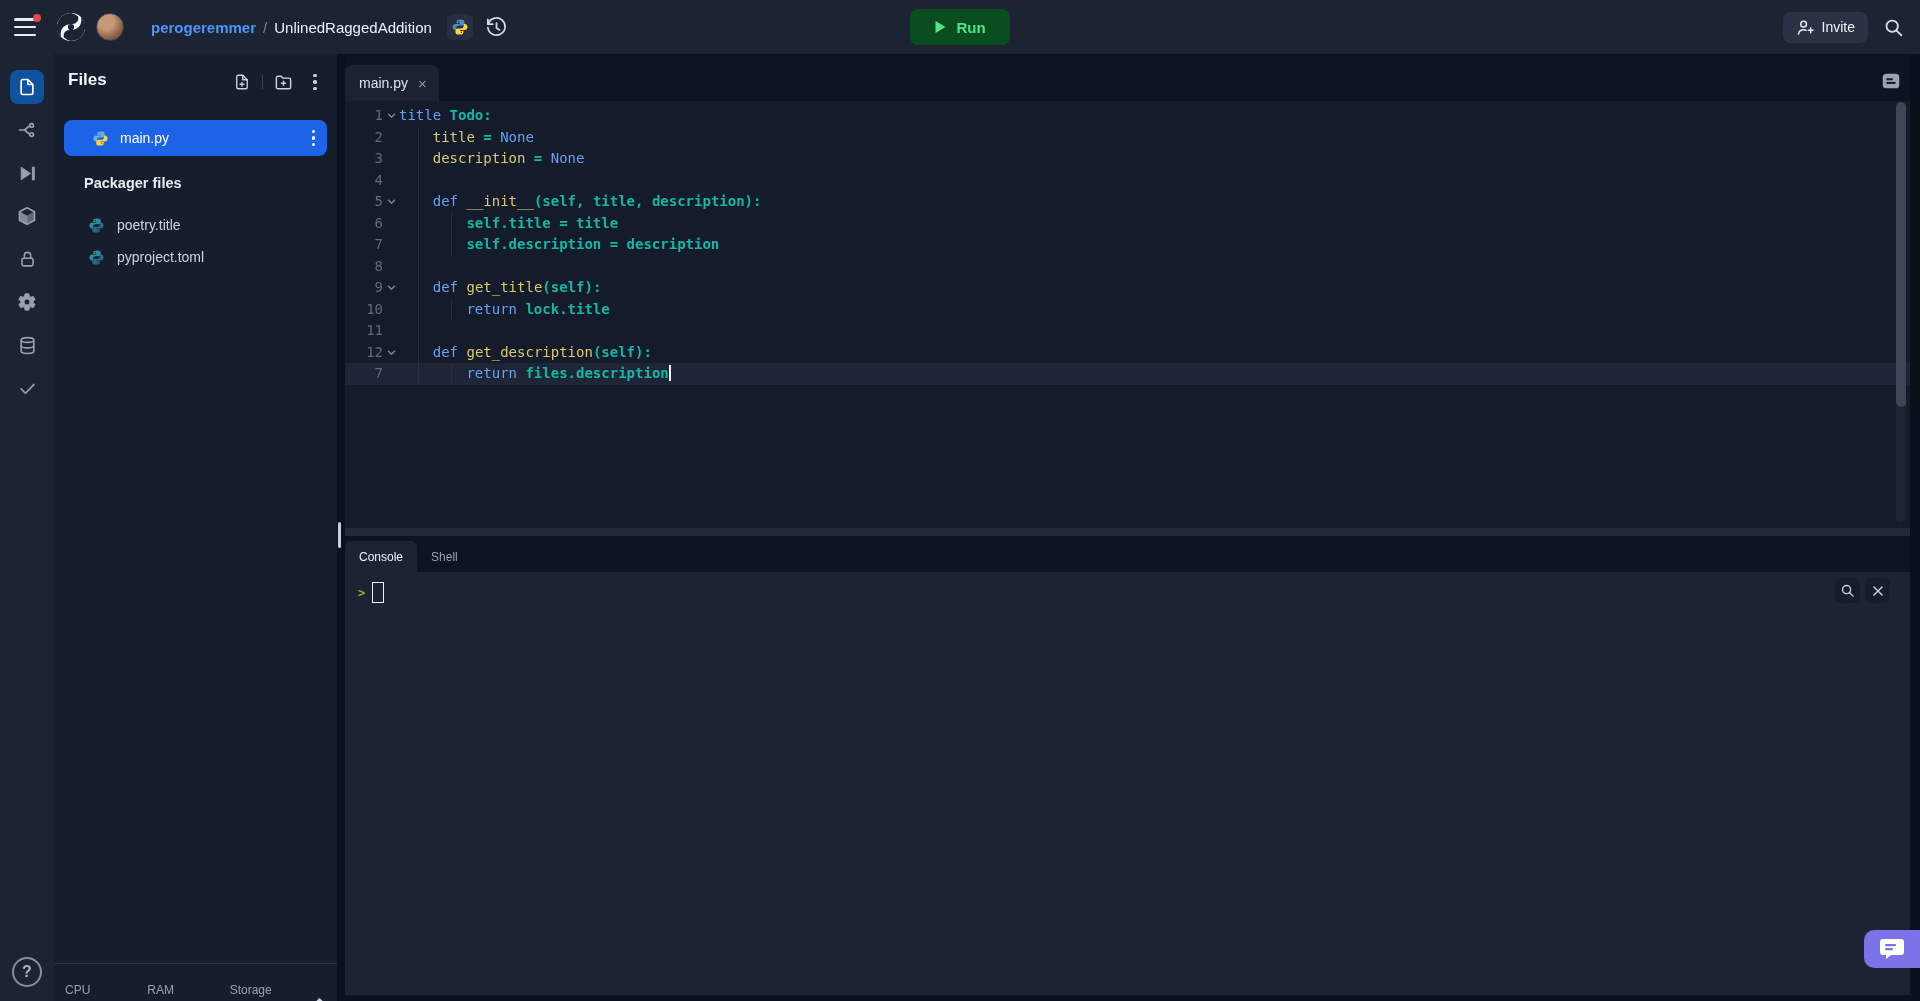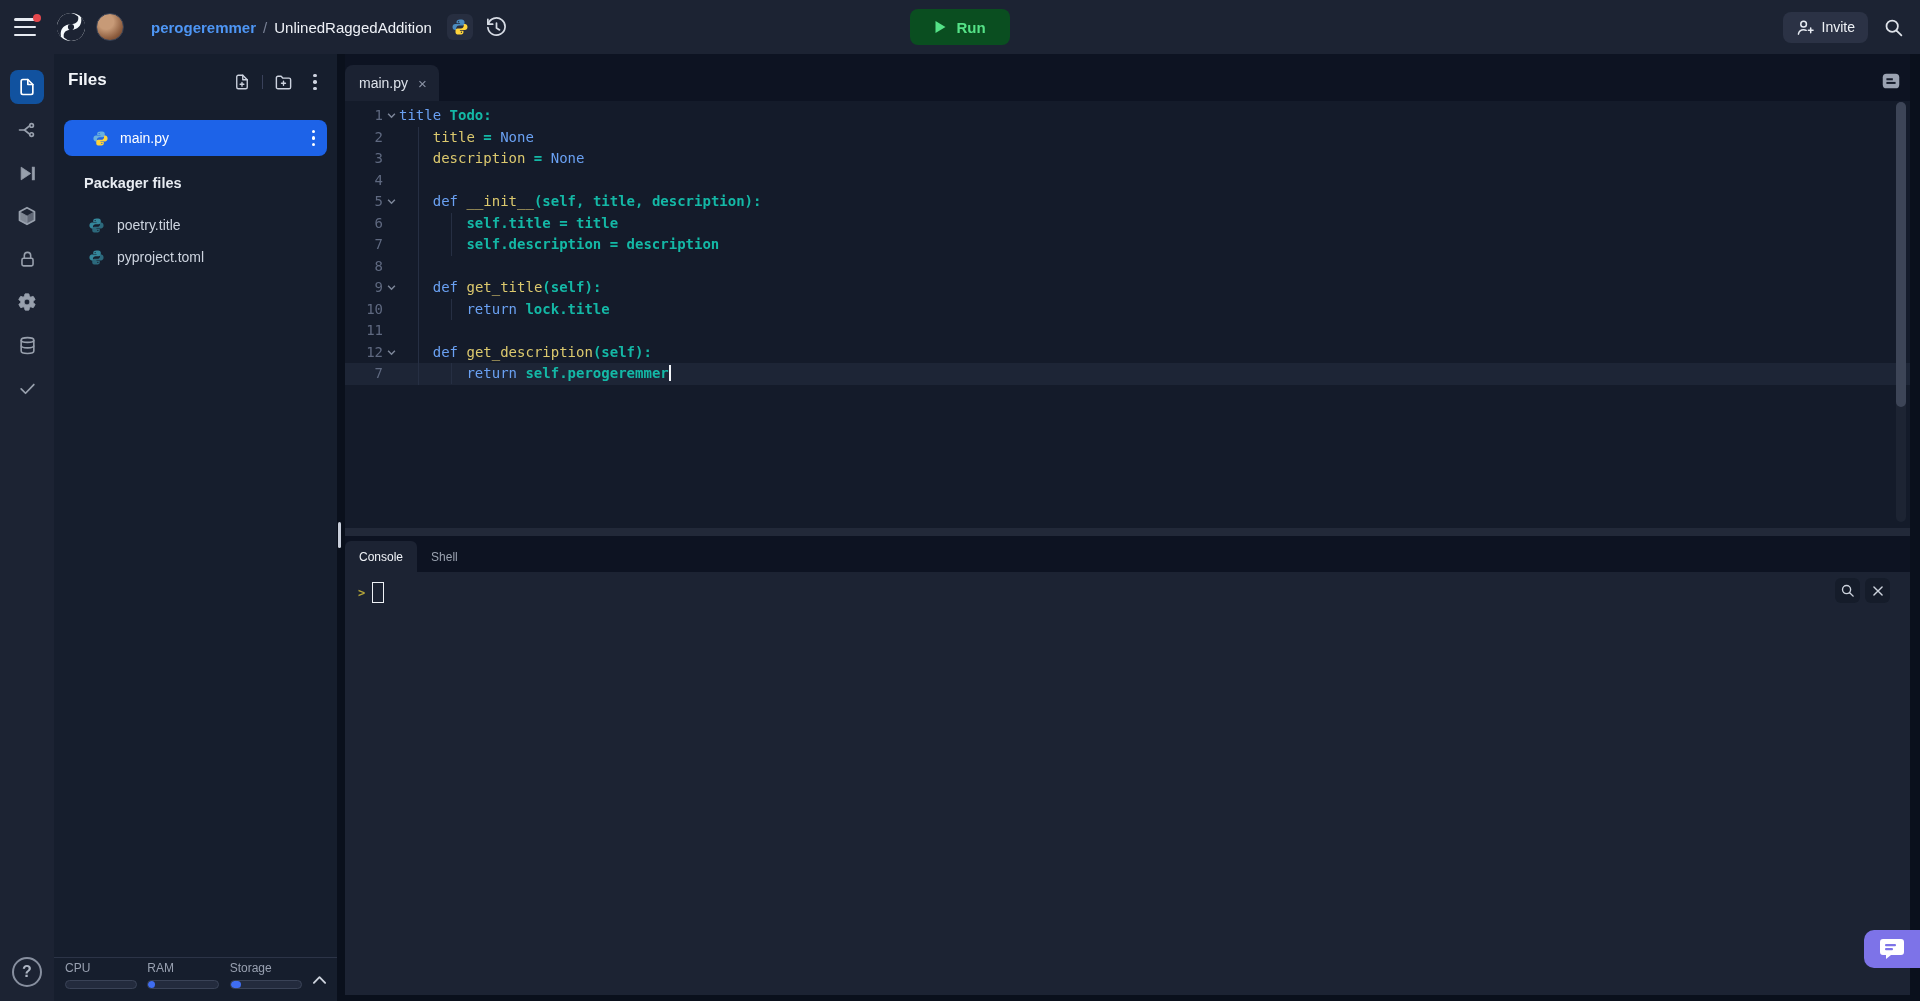--- a/index.html
+++ b/index.html
@@ -50,21 +50,21 @@
   .file-row-selected { position:absolute; top:66px; left:10px; width:263px; height:36px; background:#1d63e8; border-radius:8px; display:flex; align-items:center; padding-left:28px; cursor:pointer; }
   .file-row-selected .fname { margin-left:11px; font-size:14px; color:#ffffff; }
   .file-row-selected .kebab { margin-left:auto; margin-right:10px; }
   .kebab { display:flex; flex-direction:column; gap:3px; align-items:center; cursor:pointer; padding:2px; }
   .kebab i { width:3.5px; height:3.5px; border-radius:50%; background:#cdd3df; }
   .kebab.white i { background:#ffffff; }
   .section-title { position:absolute; top:121px; left:30px; font-size:14.5px; font-weight:700; color:#e8ecf2; }
   .pkg-row { position:absolute; left:34px; right:8px; height:30px; display:flex; align-items:center; cursor:pointer; border-radius:6px; }
   .pkg-row .fname { margin-left:12px; font-size:14px; color:#cdd4df; }
 
-  .files-footer { position:absolute; left:0; right:0; bottom:0; height:44px; border-top:1px solid #2c3447; padding:3px 10px 0 11px; display:flex; }
+  .files-footer { position:absolute; left:0; right:0; bottom:0; height:38px; border-top:1px solid #2c3447; padding:19px 10px 0 11px; display:flex; }
   .meter { width:82px; margin-right:2px; }
   .meter .mlabel { font-size:12px; color:#98a0b0; margin-bottom:5px; }
   .mbar { position:relative; width:72px; height:9px; border:1px solid #3a4357; background:#232b3d; border-radius:5px; overflow:hidden; }
   .mfill { position:absolute; left:0; top:0; bottom:0; background:#3f6df0; border-radius:5px; }
   .footer-chevron { margin-left:auto; margin-top:14px; cursor:pointer; }
 
   
   #main { position:absolute; left:345px; top:54px; right:0; bottom:0; }
   #editor-pane { position:absolute; left:0; top:0; right:10px; height:474px; }
   .tabbar { position:relative; height:47px; background:#0d1322; }
@@ -400,21 +400,21 @@
             <span class="fold">
               <svg width="9" height="9" viewBox="0 0 8 8">
                 <path d="M1 2.5l3 3 3-3" stroke="#7d8699" fill="none" stroke-width="1.3"></path>
               </svg>
             </span>
             <span class="code"><span class="tk-p">    </span><span class="tk-k">def</span><span class="tk-p"> </span><span class="tk-f">get_description</span><span class="tk-p">(self):</span></span>
           </div>
           <div class="cl active">
             <span class="ln">7</span>
             <span class="fold"></span>
-            <span class="code"><span class="tk-p">        </span><span class="tk-k">return</span><span class="tk-p"> self.perogeremmer</span><span class="cursor"></span></span>
+            <span class="code"><span class="tk-p">        </span><span class="tk-k">return</span><span class="tk-p"> files.description</span><span class="cursor"></span></span>
           </div>
         </div>
       <div class="iguide" style="left:73px; top:26px; height:258px;"></div>
       <div class="iguide" style="left:106px; top:112px; height:43px;"></div>
       <div class="iguide" style="left:106px; top:198px; height:21px;"></div>
       <div class="iguide" style="left:106px; top:262px; height:21px;"></div>
       <div class="vtrack">
         <div class="vthumb"></div>
       </div>
     </div>

